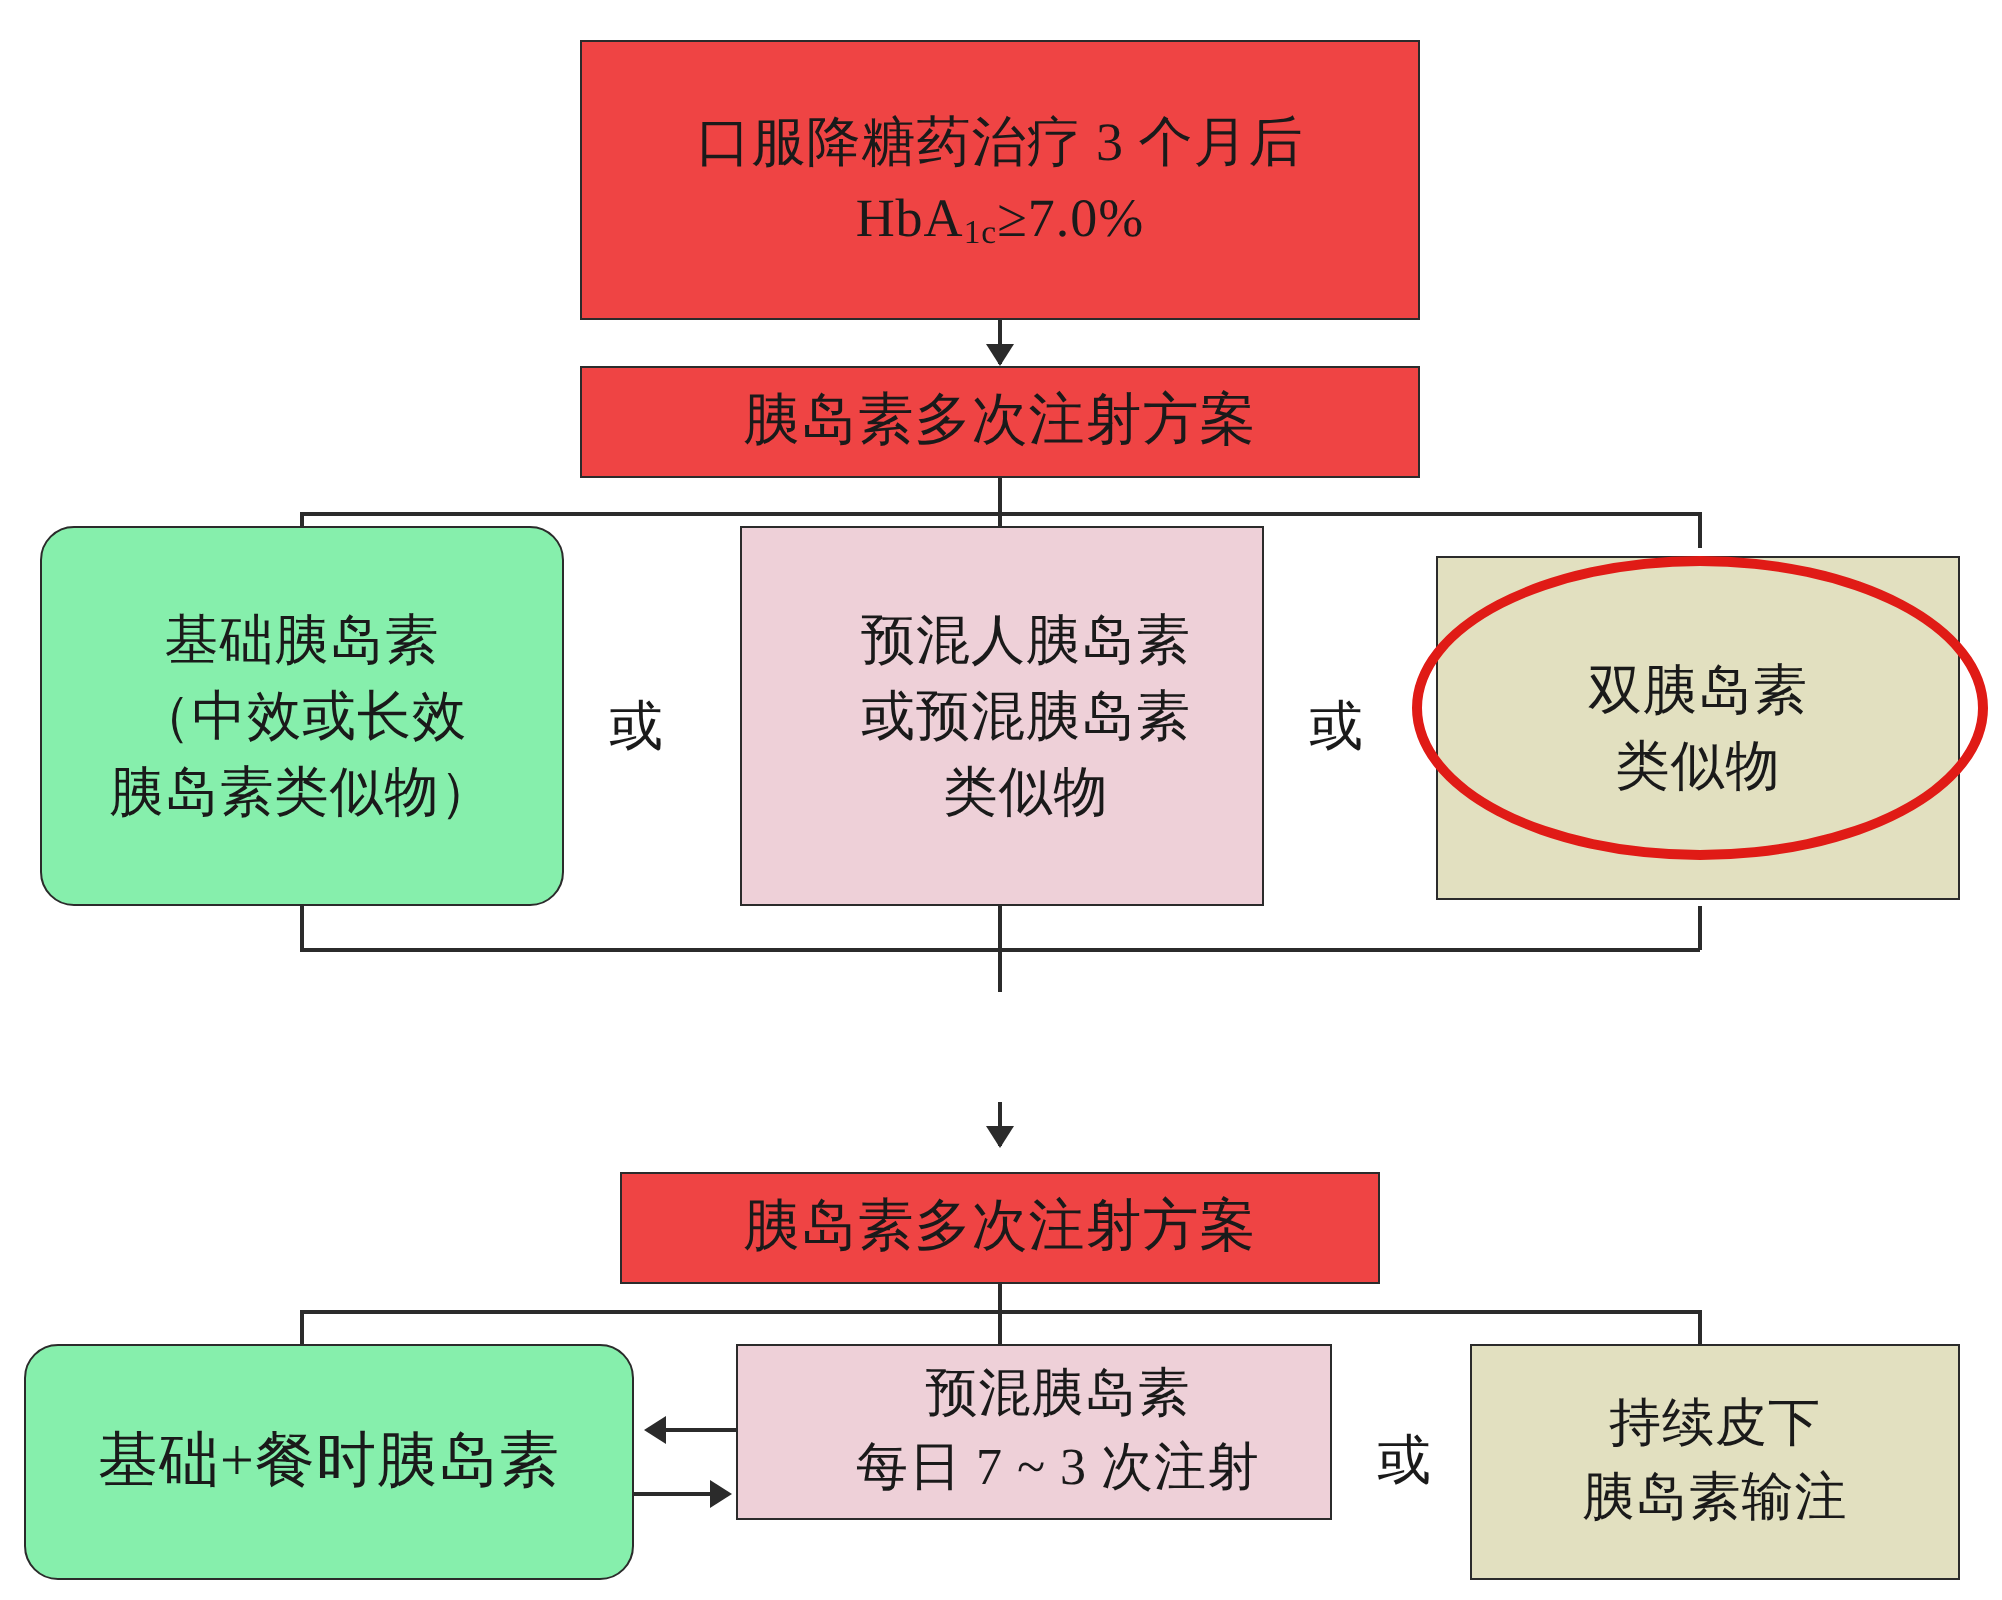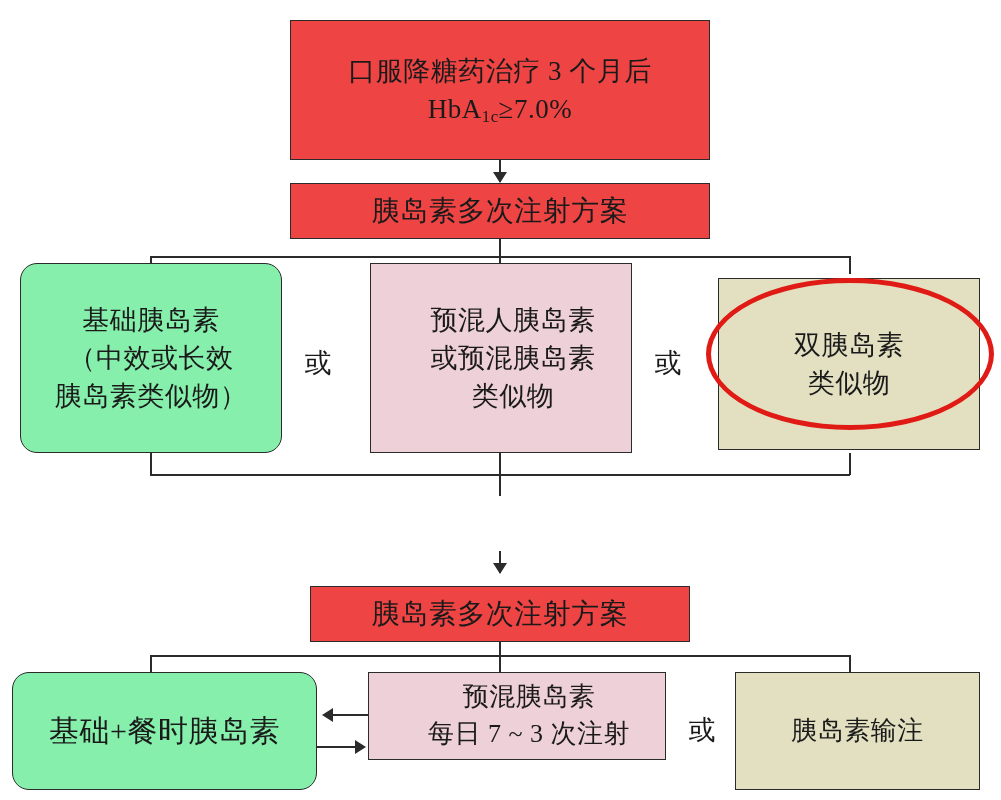--- a/index.html
+++ b/index.html
@@ -168,16 +168,17 @@
   </div>
 
   <div class="conn h" style="left:330px; top:714px; width:38px;"></div>
   <div class="arrow-left" style="left:322px; top:708px;"></div>
   <div class="conn h" style="left:317px; top:746px; width:38px;"></div>
   <div class="arrow-right" style="left:355px; top:740px;"></div>
 
   <div class="or-label" style="left:680px; top:712px; width:44px;">或</div>
 
   <div class="box fill-olive" style="left:735px; top:672px; width:245px; height:118px; font-size:26px;">
+    <span class="line">持续皮下</span>
     <span class="line">胰岛素输注</span>
   </div>
 
 </div>
 
 </body></html>

